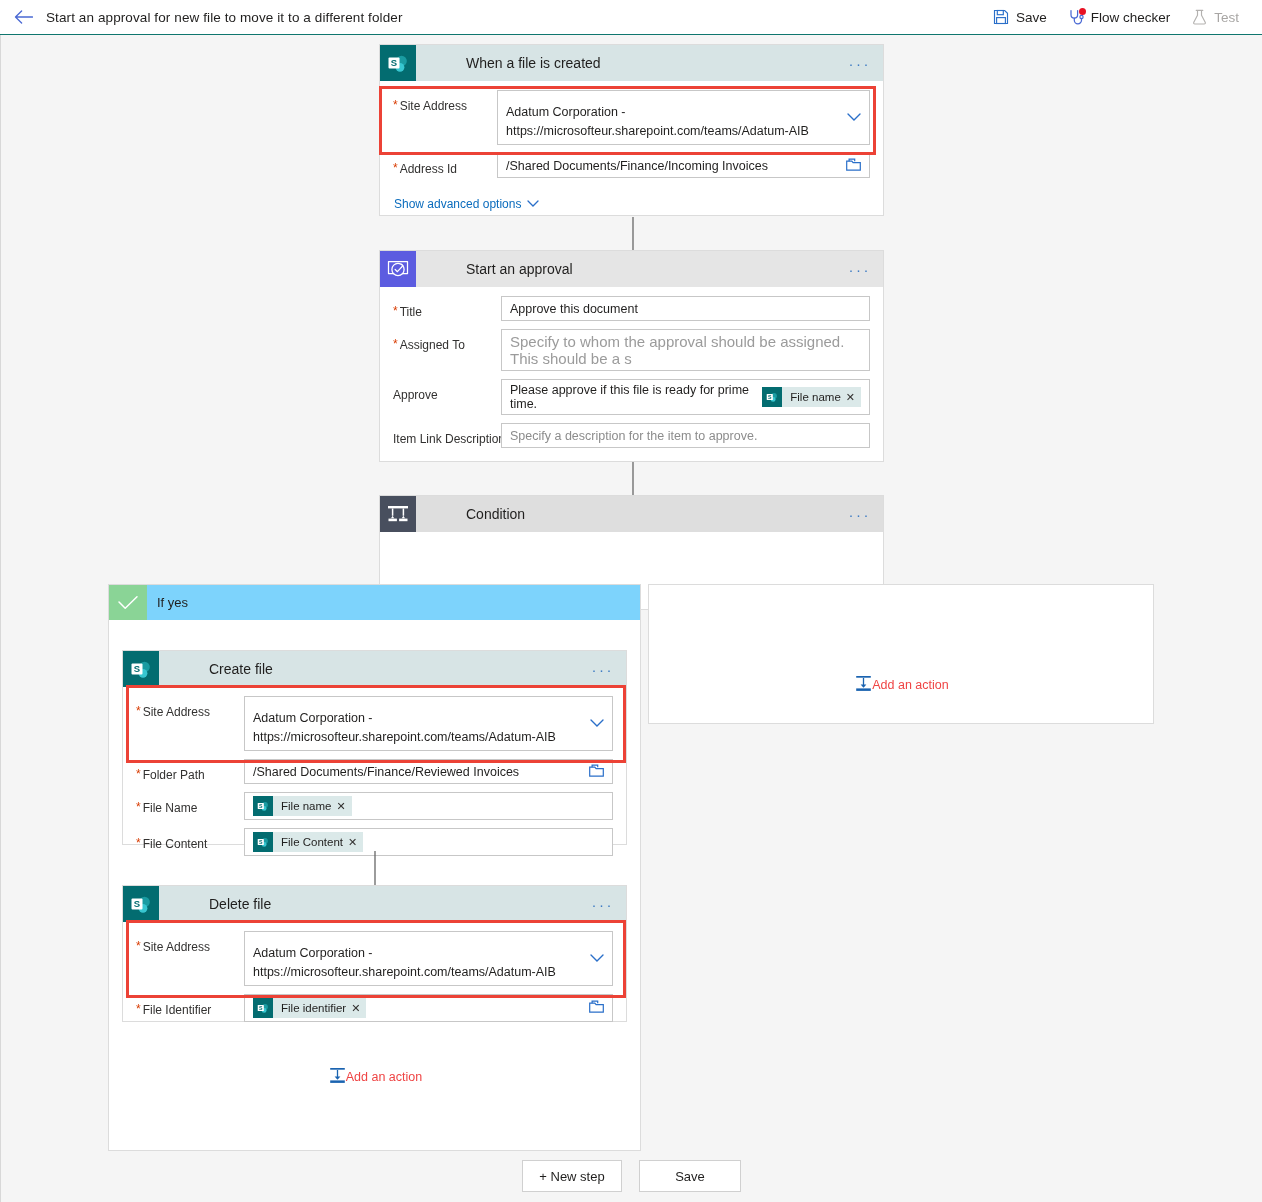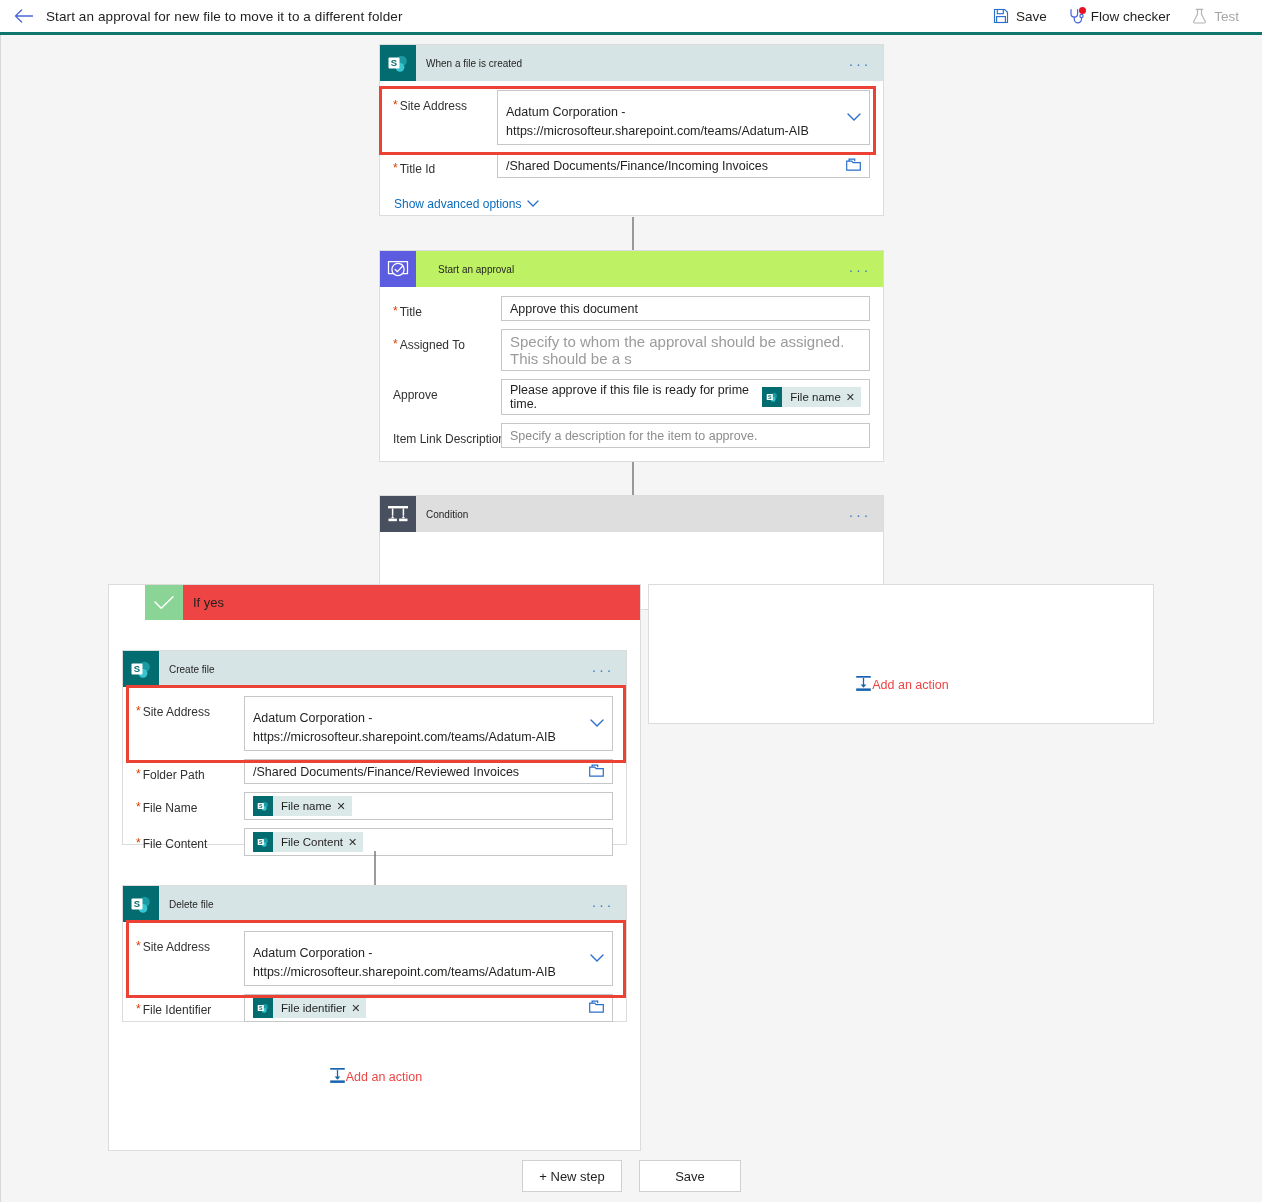--- a/index.html
+++ b/index.html
@@ -9,44 +9,44 @@
     font-family: "Liberation Sans", sans-serif;
     color: #323130;
     overflow: hidden;
   }
   .page { position: relative; width: 1262px; height: 1202px; background:#f5f5f5; }
   .page::before{ content:""; position:absolute; left:0; top:0; bottom:0; width:1px; background:#d8d8d8; }
 
   
   .topbar {
     position:absolute; left:0; top:0; width:1262px; height:35px;
-    background:#ffffff; border-bottom:3px solid #0f766e;
+    background:#ffffff; border-bottom:1px solid #0f766e;
     display:flex; align-items:center;
   }
   .back-btn { width:46px; height:34px; display:flex; align-items:center; justify-content:center; cursor:pointer; }
   .back-btn svg{ display:block; }
   .flow-title { font-size:13.5px; color:#201f1e; letter-spacing:.1px; }
   .topbar-right { margin-left:auto; display:flex; align-items:center; padding-right:14px; gap:3px; }
   .tb-item { display:flex; align-items:center; gap:6px; height:34px; padding:0 9px; cursor:pointer; font-size:13.5px; color:#201f1e; position:relative; }
   .tb-item.disabled { color:#a8a6a4; cursor:default; }
   .tb-icon { width:17px; height:17px; display:flex; align-items:center; justify-content:center; position:relative; }
   .reddot { position:absolute; width:7px; height:7px; border-radius:50%; background:#e81123; top:-1px; right:-1px; }
 
   
   .canvas { position:absolute; left:0; top:35px; width:1262px; height:1167px; }
 
   
   .card { position:absolute; background:#ffffff; border:1px solid #dcdcdc; }
   .card-head { height:36px; display:flex; align-items:center; position:relative; }
   .card-ico { width:36px; height:36px; flex:0 0 36px; display:flex; align-items:center; justify-content:center; }
   .card-ico svg{ display:block; }
-  .card-title { font-size:10px; color:#201f1e; padding-left:10px; }
+  .card-title { font-size:14px; color:#201f1e; padding-left:10px;margin-left:40px; }
   .dots { position:absolute; right:12px; top:50%; transform:translateY(-50%); letter-spacing:2.5px; font-size:15px; color:#3f7cc4; line-height:1; cursor:pointer; }
   .head-sp { background:#d7e4e5; }
-  .head-appr { background:#bef264;gap:12px; }
+  .head-appr { background:#e5e5e5; }
   .head-cond { background:#dedede; }
 
   
   .body { padding:0; }
   .row { display:flex; align-items:flex-start; }
   .lbl { font-size:12px; color:#323130; padding-top:9px; display:flex; align-items:flex-start; white-space:nowrap; }
   .req { color:#d83b01; margin-right:2px; font-size:12px; line-height:1; }
   .fieldwrap { flex:1; position:relative; }
   .field {
     border:1px solid #c7c7c7; background:#fff; min-height:25px;
@@ -69,21 +69,21 @@
   
   .adv { font-size:12px; color:#0b6cbd; display:inline-flex; align-items:center; gap:6px; cursor:pointer; }
   .expand-cond { position:absolute; right:14px; bottom:11px; font-size:12px; color:#3f7cc4; cursor:pointer; }
   .arrow { position:absolute; }
 
   
   .branch { position:absolute; background:#ffffff; border:1px solid #dcdcdc; }
   .branch-head { height:35px; display:flex; align-items:center; }
   .br-ico { width:38px; height:35px; flex:0 0 38px; display:flex; align-items:center; justify-content:center; }
   .br-lbl { font-size:13px; color:#201f1e; padding-left:10px; }
-  .yes-head { background:#ef4444;margin-left:36px; }
+  .yes-head { background:#7dd3fc; }
   .yes-ico { background:#8ad496; }
   .no-head  { background:#fdeeec; }
   .no-ico   { background:#f6897c; }
 
   .addaction { display:inline-flex; align-items:center; gap:0; font-size:12.5px; color:#ef4444; cursor:pointer; }
 
   
   .hl { position:absolute; border:3px solid #ec4236; pointer-events:none; }
 
   
@@ -179,21 +179,21 @@
                     <path d="M1 1l6 6 6-6" stroke="#2a6fc9" stroke-width="1.35" fill="none" stroke-linecap="round"></path>
                   </svg>
               </span>
             </div>
           </div>
         </div>
 
         <div class="row" style="padding:8px 13px 0 13px;">
           <div class="lbl" style="width:104px;">
             <span class="req">*</span>
-            <span>Title Id</span>
+            <span>Address Id</span>
           </div>
           <div class="fieldwrap">
             <div class="field">
               <span>/Shared Documents/Finance/Incoming Invoices</span>
               <span class="fldico">
                 <svg width="15" height="13" viewBox="0 0 15 13">
                     <path d="M.7 3.2h5.1l1.3 1.5h7.2v7.4H.7z" fill="none" stroke="#2a6fc9" stroke-width="1.2"></path>
                     <path d="M3.1 3.2V1.2h5.6v2" fill="none" stroke="#2a6fc9" stroke-width="1.2"></path>
                   </svg>
               </span>

